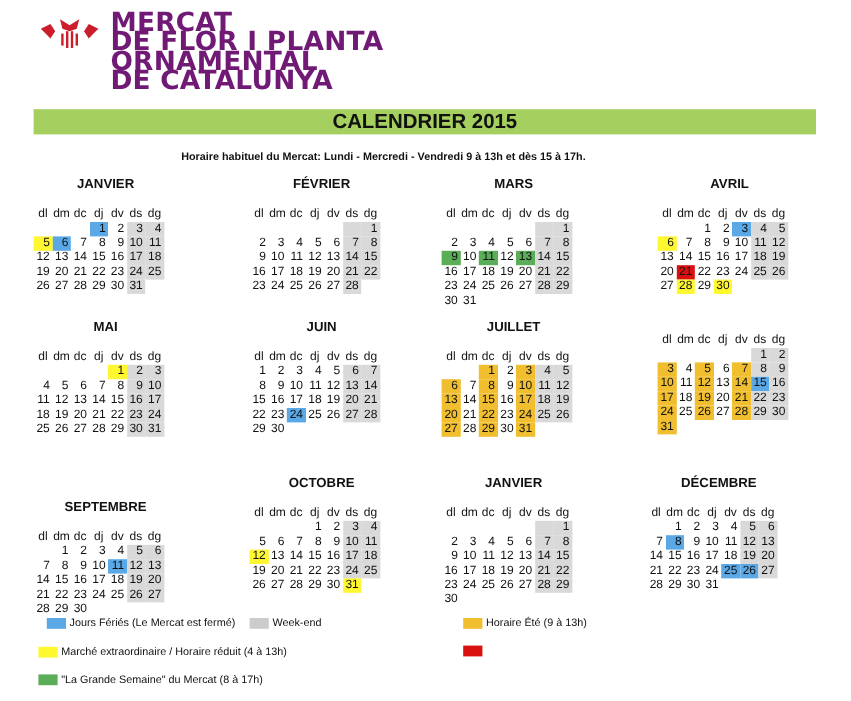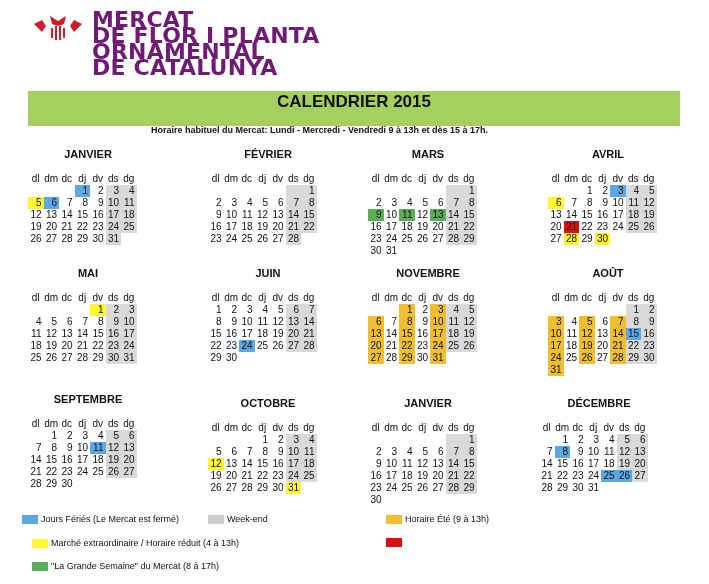--- a/index.html
+++ b/index.html
@@ -1,20 +1,20 @@
 <!DOCTYPE html>
 <html><head>
 <meta charset="utf-8">
 <style>
   html, body { margin: 0; padding: 0; background: #ffffff; }
   body { width: 709px; height: 584px; position: relative; overflow: hidden; font-family: "Liberation Sans", sans-serif; color: #111; }
   .logo { position: absolute; left: 30px; top: 12px; display: flex; align-items: flex-start; }
   .logo-mark { width: 56px; height: 30px; position: relative; margin-top: 2px; }
   .logo-text { color: #701a75; font-weight: bold; font-size: 22px; line-height: 16px; letter-spacing: 0.2px; margin-left: 6px; font-family: "DejaVu Sans", sans-serif; }
-  .banner { position: absolute; left: 28px; top: 91px; width: 652px; height: 35px; background: #a5cf5e; text-align: center; font-weight: bold; font-size: 17px; line-height: 21px; }
+  .banner { position: absolute; left: 28px; top: 91px; width: 652px; height: 21px; background: #a5cf5e; text-align: center; font-weight: bold; font-size: 17px; line-height: 21px; }
   .subtitle { position: absolute; left: 0; width: 639px; top: 125px; text-align: center; font-size: 9px; font-weight: bold; }
   .month { position: absolute; width: 120px; }
   .month-title { text-align: center; font-weight: bold; font-size: 11px; height: 14px; line-height: 14px; }
   .grid { display: grid; grid-template-columns: repeat(7, 15.5px); margin-top: 12px; font-size: 10px; }
   .cell { height: 12px; line-height: 12px; text-align: right; padding-right: 2px; box-sizing: border-box; }
   .hdr { text-align: center; padding-right: 0; }
   .we { background: #d9d9d9; }
   .c-blue { background: #5aa8e6; }
   .c-yellow { background: #fff730; }
   .c-green { background: #5aae57; }
@@ -331,21 +331,21 @@
         <div class="cell">29</div>
         <div class="cell">30</div>
         <div class="cell"></div>
         <div class="cell"></div>
         <div class="cell"></div>
         <div class="cell"></div>
         <div class="cell"></div>
       </div>
     </div>
     <div class="month" style="left: 368px; top: 266px;">
-      <div class="month-title">NOVEMBRE</div>
+      <div class="month-title">JUILLET</div>
       <div class="grid">
         <div class="cell hdr">dl</div>
         <div class="cell hdr">dm</div>
         <div class="cell hdr">dc</div>
         <div class="cell hdr">dj</div>
         <div class="cell hdr">dv</div>
         <div class="cell hdr">ds</div>
         <div class="cell hdr">dg</div>
         <div class="cell"></div>
         <div class="cell"></div>
@@ -378,21 +378,20 @@
         <div class="cell c-orange">27</div>
         <div class="cell">28</div>
         <div class="cell c-orange">29</div>
         <div class="cell">30</div>
         <div class="cell c-orange">31</div>
         <div class="cell"></div>
         <div class="cell"></div>
       </div>
     </div>
     <div class="month" style="left: 548px; top: 266px;">
-      <div class="month-title">AOÛT</div>
       <div class="grid">
         <div class="cell hdr">dl</div>
         <div class="cell hdr">dm</div>
         <div class="cell hdr">dc</div>
         <div class="cell hdr">dj</div>
         <div class="cell hdr">dv</div>
         <div class="cell hdr">ds</div>
         <div class="cell hdr">dg</div>
         <div class="cell"></div>
         <div class="cell"></div>
@@ -431,21 +430,21 @@
         <div class="cell we">30</div>
         <div class="cell c-orange">31</div>
         <div class="cell"></div>
         <div class="cell"></div>
         <div class="cell"></div>
         <div class="cell"></div>
         <div class="cell"></div>
         <div class="cell"></div>
       </div>
     </div>
-    <div class="month" style="left: 28px; top: 392px;">
+    <div class="month" style="left: 28px; top: 416px;">
       <div class="month-title">SEPTEMBRE</div>
       <div class="grid">
         <div class="cell hdr">dl</div>
         <div class="cell hdr">dm</div>
         <div class="cell hdr">dc</div>
         <div class="cell hdr">dj</div>
         <div class="cell hdr">dv</div>
         <div class="cell hdr">ds</div>
         <div class="cell hdr">dg</div>
         <div class="cell"></div>
@@ -628,21 +627,21 @@
         <div class="cell">29</div>
         <div class="cell">30</div>
         <div class="cell">31</div>
         <div class="cell"></div>
         <div class="cell"></div>
         <div class="cell"></div>
       </div>
     </div>
   </div>
 
-<div class="legend" style="left:22px;top:514px;">
+<div class="legend" style="left:39px;top:514px;">
   <div class="sw" style="background:#5aa8e6"></div>
   <span>Jours Fériés (Le Mercat est fermé)</span>
 </div>
 <div class="legend" style="left:208px;top:514px;">
   <div class="sw" style="background:#cccccc"></div>
   <span>Week-end</span>
 </div>
 <div class="legend" style="left:386px;top:514px;">
   <div class="sw" style="background:#f0be2e"></div>
   <span>Horaire Été  (9 à 13h)</span>

